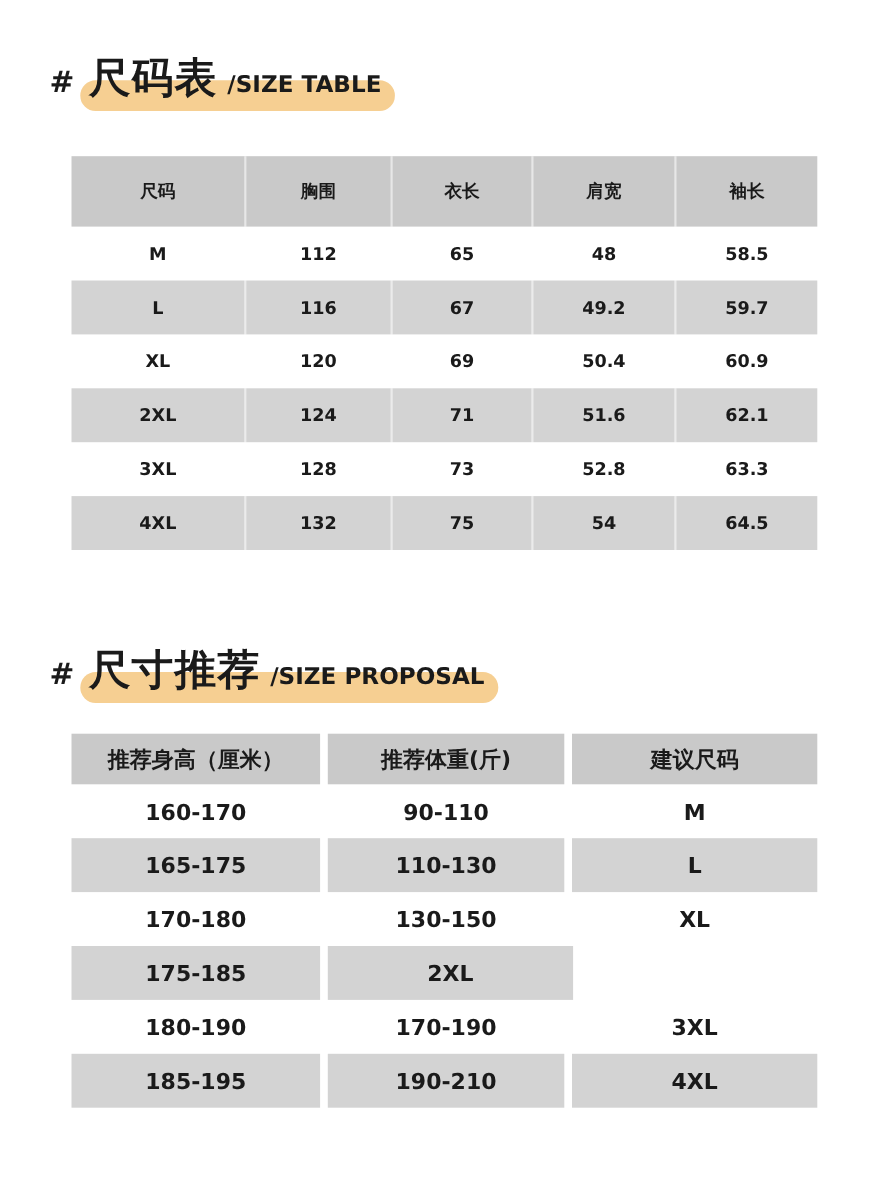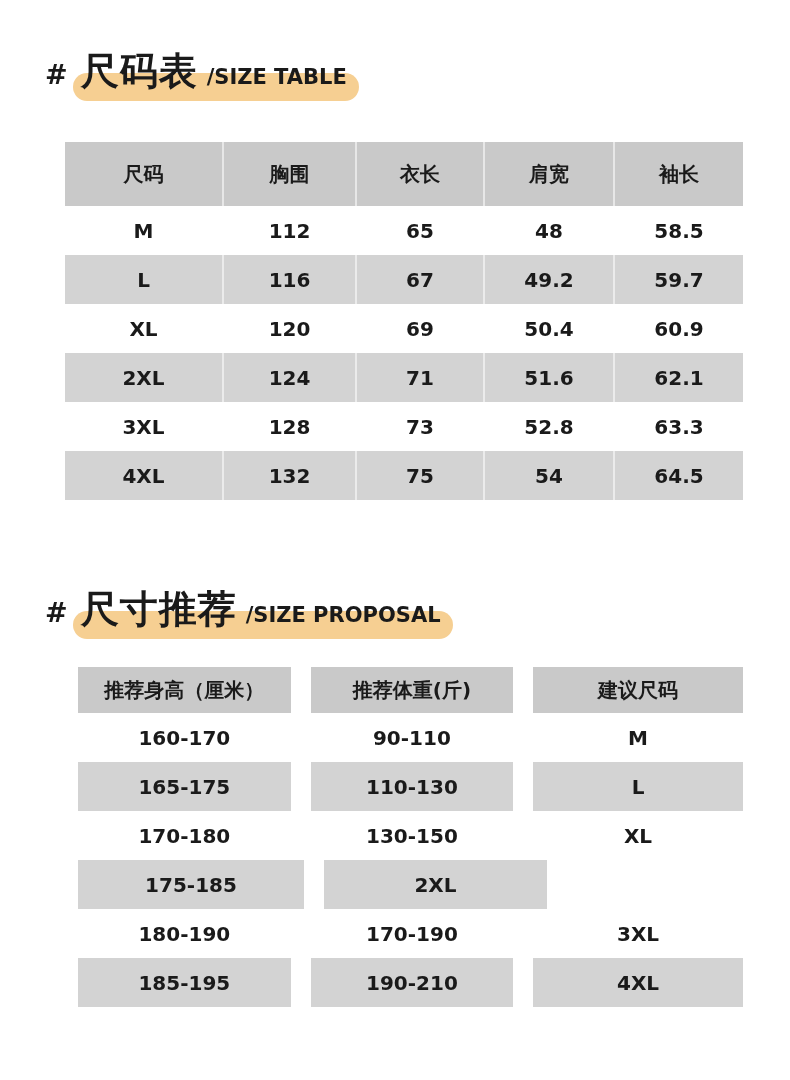--- a/index.html
+++ b/index.html
@@ -20,32 +20,32 @@
   .htext .en{font-size:21px; font-weight:700; position:relative; z-index:1;}
 
   
   .tbl{position:absolute; left:65px; width:678px;}
   .t1-row{display:flex; width:678px;}
   .t1-header{height:64px; background:#c9c9c9;}
   .t1-data{height:49px;}
   .t1-stripe{background:#d3d3d3;}
   .t1-cell{
     display:flex; align-items:center; justify-content:center;
-    font-size:20px; font-weight:700; box-sizing:border-box;
+    font-size:16px; font-weight:700; box-sizing:border-box;
   }
   .t1-cell + .t1-cell{border-left:2px solid rgba(255,255,255,0.55);}
   .c0{width:157px}.c1{width:133px}.c2{width:128px}.c3{width:130px}.c4{width:130px}
 
   
   .t2-row{display:flex; width:678px; gap:7px;}
   .t2-header{height:46px;}
   .t2-data{height:49px;}
   .t2-cell{
     display:flex; align-items:center; justify-content:center;
-    font-size:20px; font-weight:700; box-sizing:border-box;margin-left:13px;
+    font-size:20px; font-weight:700; box-sizing:border-box;
   }
   .d0{width:226px}.d1{width:215px}.d2{width:223px}
   .t2-header .t2-cell{background:#c9c9c9;}
   .t2-stripe .t2-cell{background:#d3d3d3;}
 </style>
 </head>
 <body>
 
 <div class="page">
 

